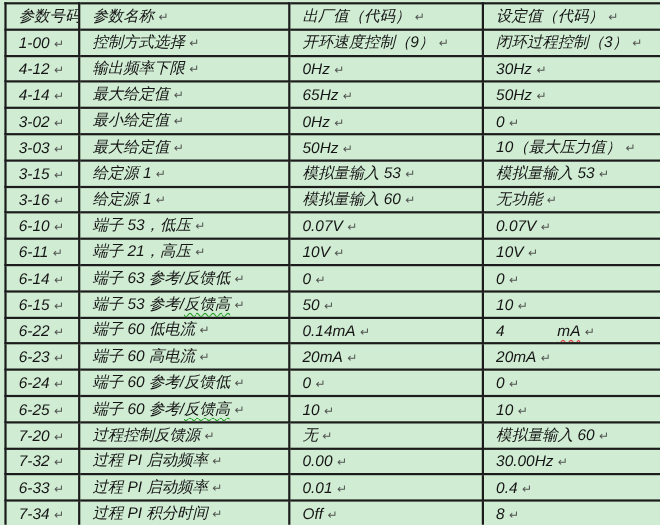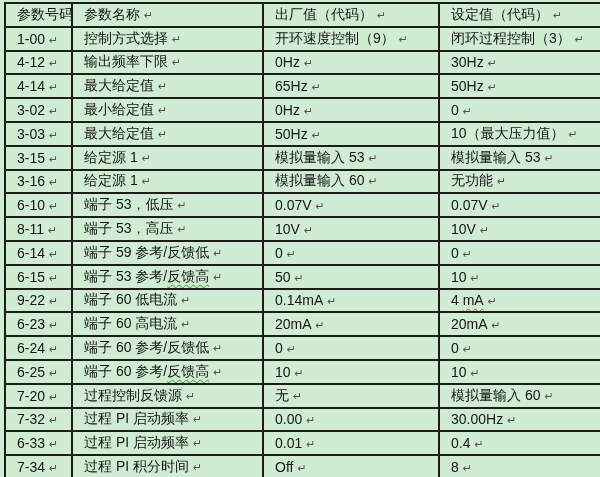--- a/index.html
+++ b/index.html
@@ -15,20 +15,21 @@
     width: 600px; height: 477px;
     overflow: hidden;
     background: var(--page-bg);
     font-family: "Liberation Sans", "DejaVu Sans", sans-serif;
     color: var(--text-color);
   }
   .page {
     position: relative;
     width: 600px; height: 477px;
     overflow: hidden;
+    font-style: italic;
   }
   table.param-table {
     position: absolute;
     left: 4px; top: 2px;
     width: 622px;            
     border-collapse: collapse;
     table-layout: fixed;
   }
   .param-table th, .param-table td {
     border: 2px solid var(--border-color);
@@ -54,20 +55,21 @@
     text-decoration-color: var(--wavy-green);
     text-decoration-thickness: 1px;
     text-underline-offset: 3px;
   }
   .wavy-red {
     text-decoration-line: underline;
     text-decoration-style: wavy;
     text-decoration-color: var(--wavy-red);
     text-decoration-thickness: 1px;
     text-underline-offset: 3px;
+    margin-left: 44px;
   }
 </style>
 </head>
 <body>
 
 <div class="page">
   <table class="param-table">
     <colgroup>
       <col style="width:67px">
       <col style="width:191px">
@@ -125,39 +127,39 @@
           <td><span>模拟量输入 60</span><span class="mark">↵</span></td>
           <td><span>无功能</span><span class="mark">↵</span></td>
         </tr>
         <tr>
           <td><span>6-10</span><span class="mark">↵</span></td>
           <td><span>端子 53，低压</span><span class="mark">↵</span></td>
           <td><span>0.07V</span><span class="mark">↵</span></td>
           <td><span>0.07V</span><span class="mark">↵</span></td>
         </tr>
         <tr>
-          <td><span>8-11</span><span class="mark">↵</span></td>
-          <td><span>端子 53，高压</span><span class="mark">↵</span></td>
+          <td><span>6-11</span><span class="mark">↵</span></td>
+          <td><span>端子 21，高压</span><span class="mark">↵</span></td>
           <td><span>10V</span><span class="mark">↵</span></td>
           <td><span>10V</span><span class="mark">↵</span></td>
         </tr>
         <tr>
           <td><span>6-14</span><span class="mark">↵</span></td>
-          <td><span>端子 59 参考/反馈低</span><span class="mark">↵</span></td>
+          <td><span>端子 63 参考/反馈低</span><span class="mark">↵</span></td>
           <td><span>0</span><span class="mark">↵</span></td>
           <td><span>0</span><span class="mark">↵</span></td>
         </tr>
         <tr>
           <td><span>6-15</span><span class="mark">↵</span></td>
           <td><span>端子 53 参考/<span class="wavy-green">反馈高</span></span><span class="mark">↵</span></td>
           <td><span>50</span><span class="mark">↵</span></td>
           <td><span>10</span><span class="mark">↵</span></td>
         </tr>
         <tr>
-          <td><span>9-22</span><span class="mark">↵</span></td>
+          <td><span>6-22</span><span class="mark">↵</span></td>
           <td><span>端子 60 低电流</span><span class="mark">↵</span></td>
           <td><span>0.14mA</span><span class="mark">↵</span></td>
           <td><span>4 <span class="wavy-red">mA</span></span><span class="mark">↵</span></td>
         </tr>
         <tr>
           <td><span>6-23</span><span class="mark">↵</span></td>
           <td><span>端子 60 高电流</span><span class="mark">↵</span></td>
           <td><span>20mA</span><span class="mark">↵</span></td>
           <td><span>20mA</span><span class="mark">↵</span></td>
         </tr>

